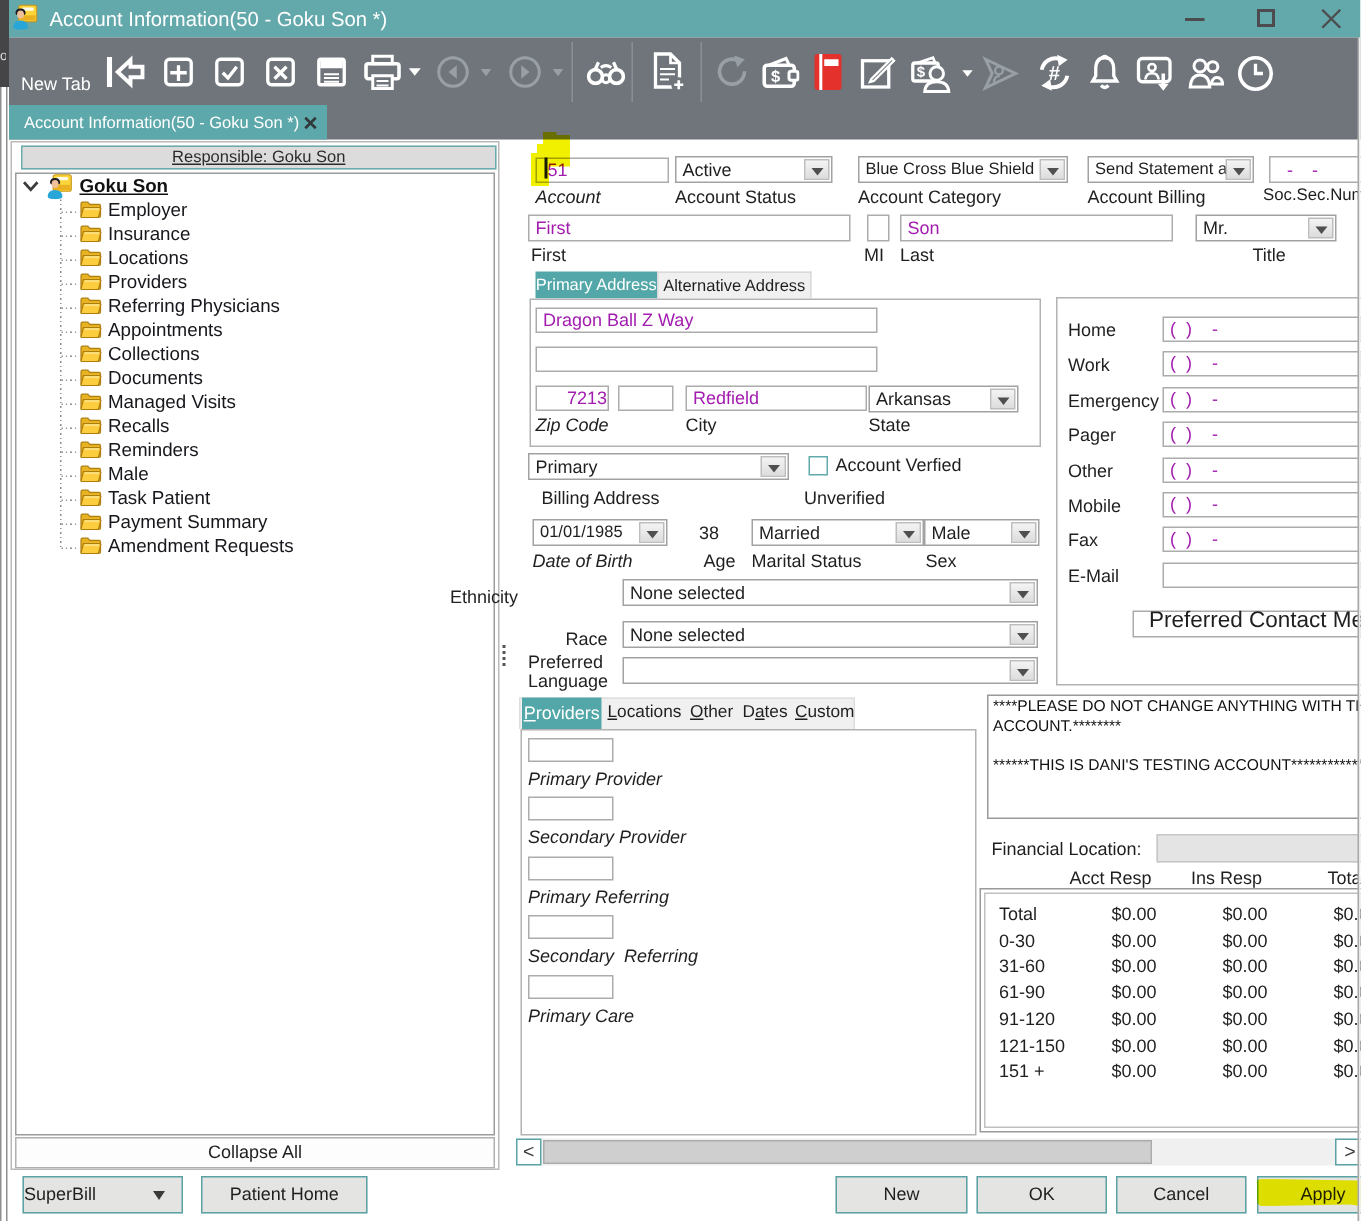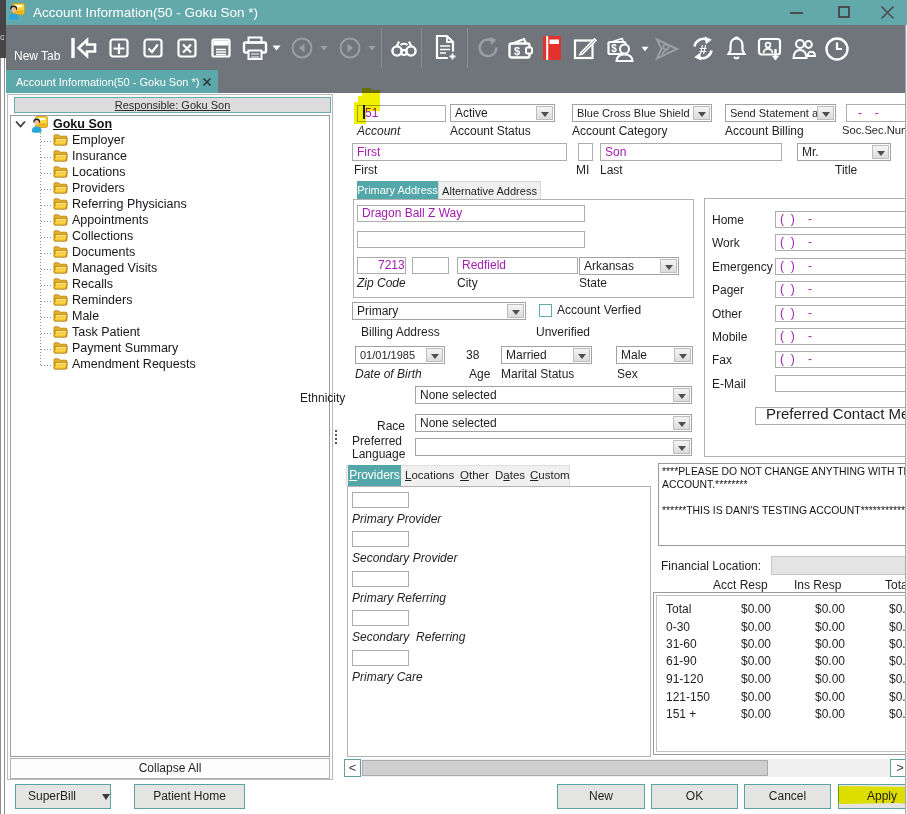--- a/index.html
+++ b/index.html
@@ -287,21 +287,21 @@
 <svg class="ab" style="left:53px;top:358px" width="15" height="12" viewBox="0 0 15 12">
 <path d="M1 1.8 Q1 0.8 2 0.8 H5.5 L6.8 2.2 H13 Q14 2.2 14 3.2 V10 Q14 11 13 11 H2 Q1 11 1 10 Z" fill="#e8b322" stroke="#ad7d0e" stroke-width="0.8"></path>
 <path d="M2.6 4.4 H13.4 Q14.4 4.4 14.1 5.4 L12.8 10.2 Q12.6 11 11.6 11 H1.6 Q0.8 11 1.1 10.1 L2.6 4.4 Z" fill="#fccd3e" stroke="#ad7d0e" stroke-width="0.8"></path>
 <path d="M3.4 5.4 H13" stroke="#fde98f" stroke-width="1" fill="none"></path>
 </svg>
 <div class="ab" style="left:72px;top:357px;font:12.5px &quot;Liberation Sans&quot;;color:#16161c;white-space:nowrap">Amendment Requests</div>
 <div class="ab" style="left:335px;top:430px;width:2px;height:2px;background:#555"></div>
 <div class="ab" style="left:335px;top:434px;width:2px;height:2px;background:#555"></div>
 <div class="ab" style="left:335px;top:438px;width:2px;height:2px;background:#555"></div>
 <div class="ab" style="left:335px;top:442px;width:2px;height:2px;background:#555"></div>
-<div class="btn" style="left:15px;top:784px;width:96px;height:25px;line-height:23px;text-align:left;padding-left:12px">SuperBill</div>
+<div class="btn" style="left:15px;top:784px;width:107px;height:25px;line-height:23px;text-align:left;">SuperBill</div>
 <div class="ab" style="left:102px;top:794px;border:4.5px solid transparent;border-top:6px solid #3a3a3a"></div>
 <div class="btn" style="left:134px;top:784px;width:111px;height:25px;line-height:23px">Patient Home</div>
 <div class="inp" style="left:357px;top:105px;width:89px;height:17px;font-size:12px;line-height:15px;padding-left:7px">51</div>
 <div class="ab" style="left:363px;top:105px;width:2px;height:14px;background:#1a1a1a"></div>
 <div class="cmb" style="left:450px;top:104px;width:105px;height:18px;font-size:12px;line-height:16px"><span style="position:relative;top:0">Active</span><span class="db"></span></div>
 <div class="cmb" style="left:572px;top:104px;width:140px;height:18px;font-size:11px;line-height:16px"><span style="position:relative;top:0">Blue Cross Blue Shield</span><span class="db"></span></div>
 <div class="cmb" style="left:725px;top:104px;width:111px;height:18px;font-size:11px;line-height:16px"><span style="position:relative;top:0">Send Statement af</span><span class="db"></span></div>
 <div class="inp" style="left:846px;top:104px;width:64px;height:18px;font-size:12px;line-height:16px;padding-left:11px"><span style="letter-spacing:2px">-&nbsp;&nbsp;-</span></div>
 <div class="lb il" style="left:357px;top:124px;font-size:12px">Account</div>
 <div class="lb" style="left:450px;top:124px;font-size:12px">Account Status</div>
@@ -328,21 +328,21 @@
 <div class="lb il" style="left:357px;top:276px;font-size:12px">Zip Code</div>
 <div class="lb" style="left:457px;top:276px;font-size:12px">City</div>
 <div class="lb" style="left:579px;top:276px;font-size:12px">State</div>
 <div class="cmb" style="left:352px;top:302px;width:174px;height:18px;font-size:12px;line-height:16px"><span style="position:relative;top:0">Primary</span><span class="db"></span></div>
 <div class="lb" style="left:361px;top:325px;font-size:12px">Billing Address</div>
 <div class="ab" style="left:539px;top:304px;width:13px;height:13px;border:1px solid #62aaac;background:#fff"></div>
 <div class="lb" style="left:557px;top:303px;font-size:12px">Account Verfied</div>
 <div class="lb" style="left:536px;top:325px;font-size:12px">Unverified</div>
 <div class="cmb" style="left:355px;top:346px;width:90px;height:18px;font-size:11px;line-height:16px"><span style="position:relative;top:0">01/01/1985</span><span class="db"></span></div>
 <div class="lb" style="left:466px;top:348px;font-size:12px">38</div>
-<div class="cmb" style="left:501px;top:346px;width:91px;height:18px;font-size:12px;line-height:16px"><span style="position:relative;top:0">Married</span><span class="db"></span></div>
+<div class="cmb" style="left:501px;top:346px;width:115px;height:18px;font-size:12px;line-height:16px"><span style="position:relative;top:0">Married</span><span class="db"></span></div>
 <div class="cmb" style="left:616px;top:346px;width:77px;height:18px;font-size:12px;line-height:16px"><span style="position:relative;top:0">Male</span><span class="db"></span></div>
 <div class="lb il" style="left:355px;top:367px;font-size:12px">Date of Birth</div>
 <div class="lb" style="left:469px;top:367px;font-size:12px">Age</div>
 <div class="lb" style="left:501px;top:367px;font-size:12px">Marital Status</div>
 <div class="lb" style="left:617px;top:367px;font-size:12px">Sex</div>
 <div class="lb" style="left:300px;top:391px;width:105px;text-align:left">Ethnicity</div>
 <div class="cmb" style="left:415px;top:386px;width:277px;height:18px;font-size:12px;line-height:16px"><span style="position:relative;top:0">None selected</span><span class="db"></span></div>
 <div class="lb" style="left:300px;top:419px;width:105px;text-align:right">Race</div>
 <div class="cmb" style="left:415px;top:414px;width:277px;height:18px;font-size:12px;line-height:16px"><span style="position:relative;top:0">None selected</span><span class="db"></span></div>
 <div class="lb" style="left:352px;top:434px;font-size:12px">Preferred</div>

